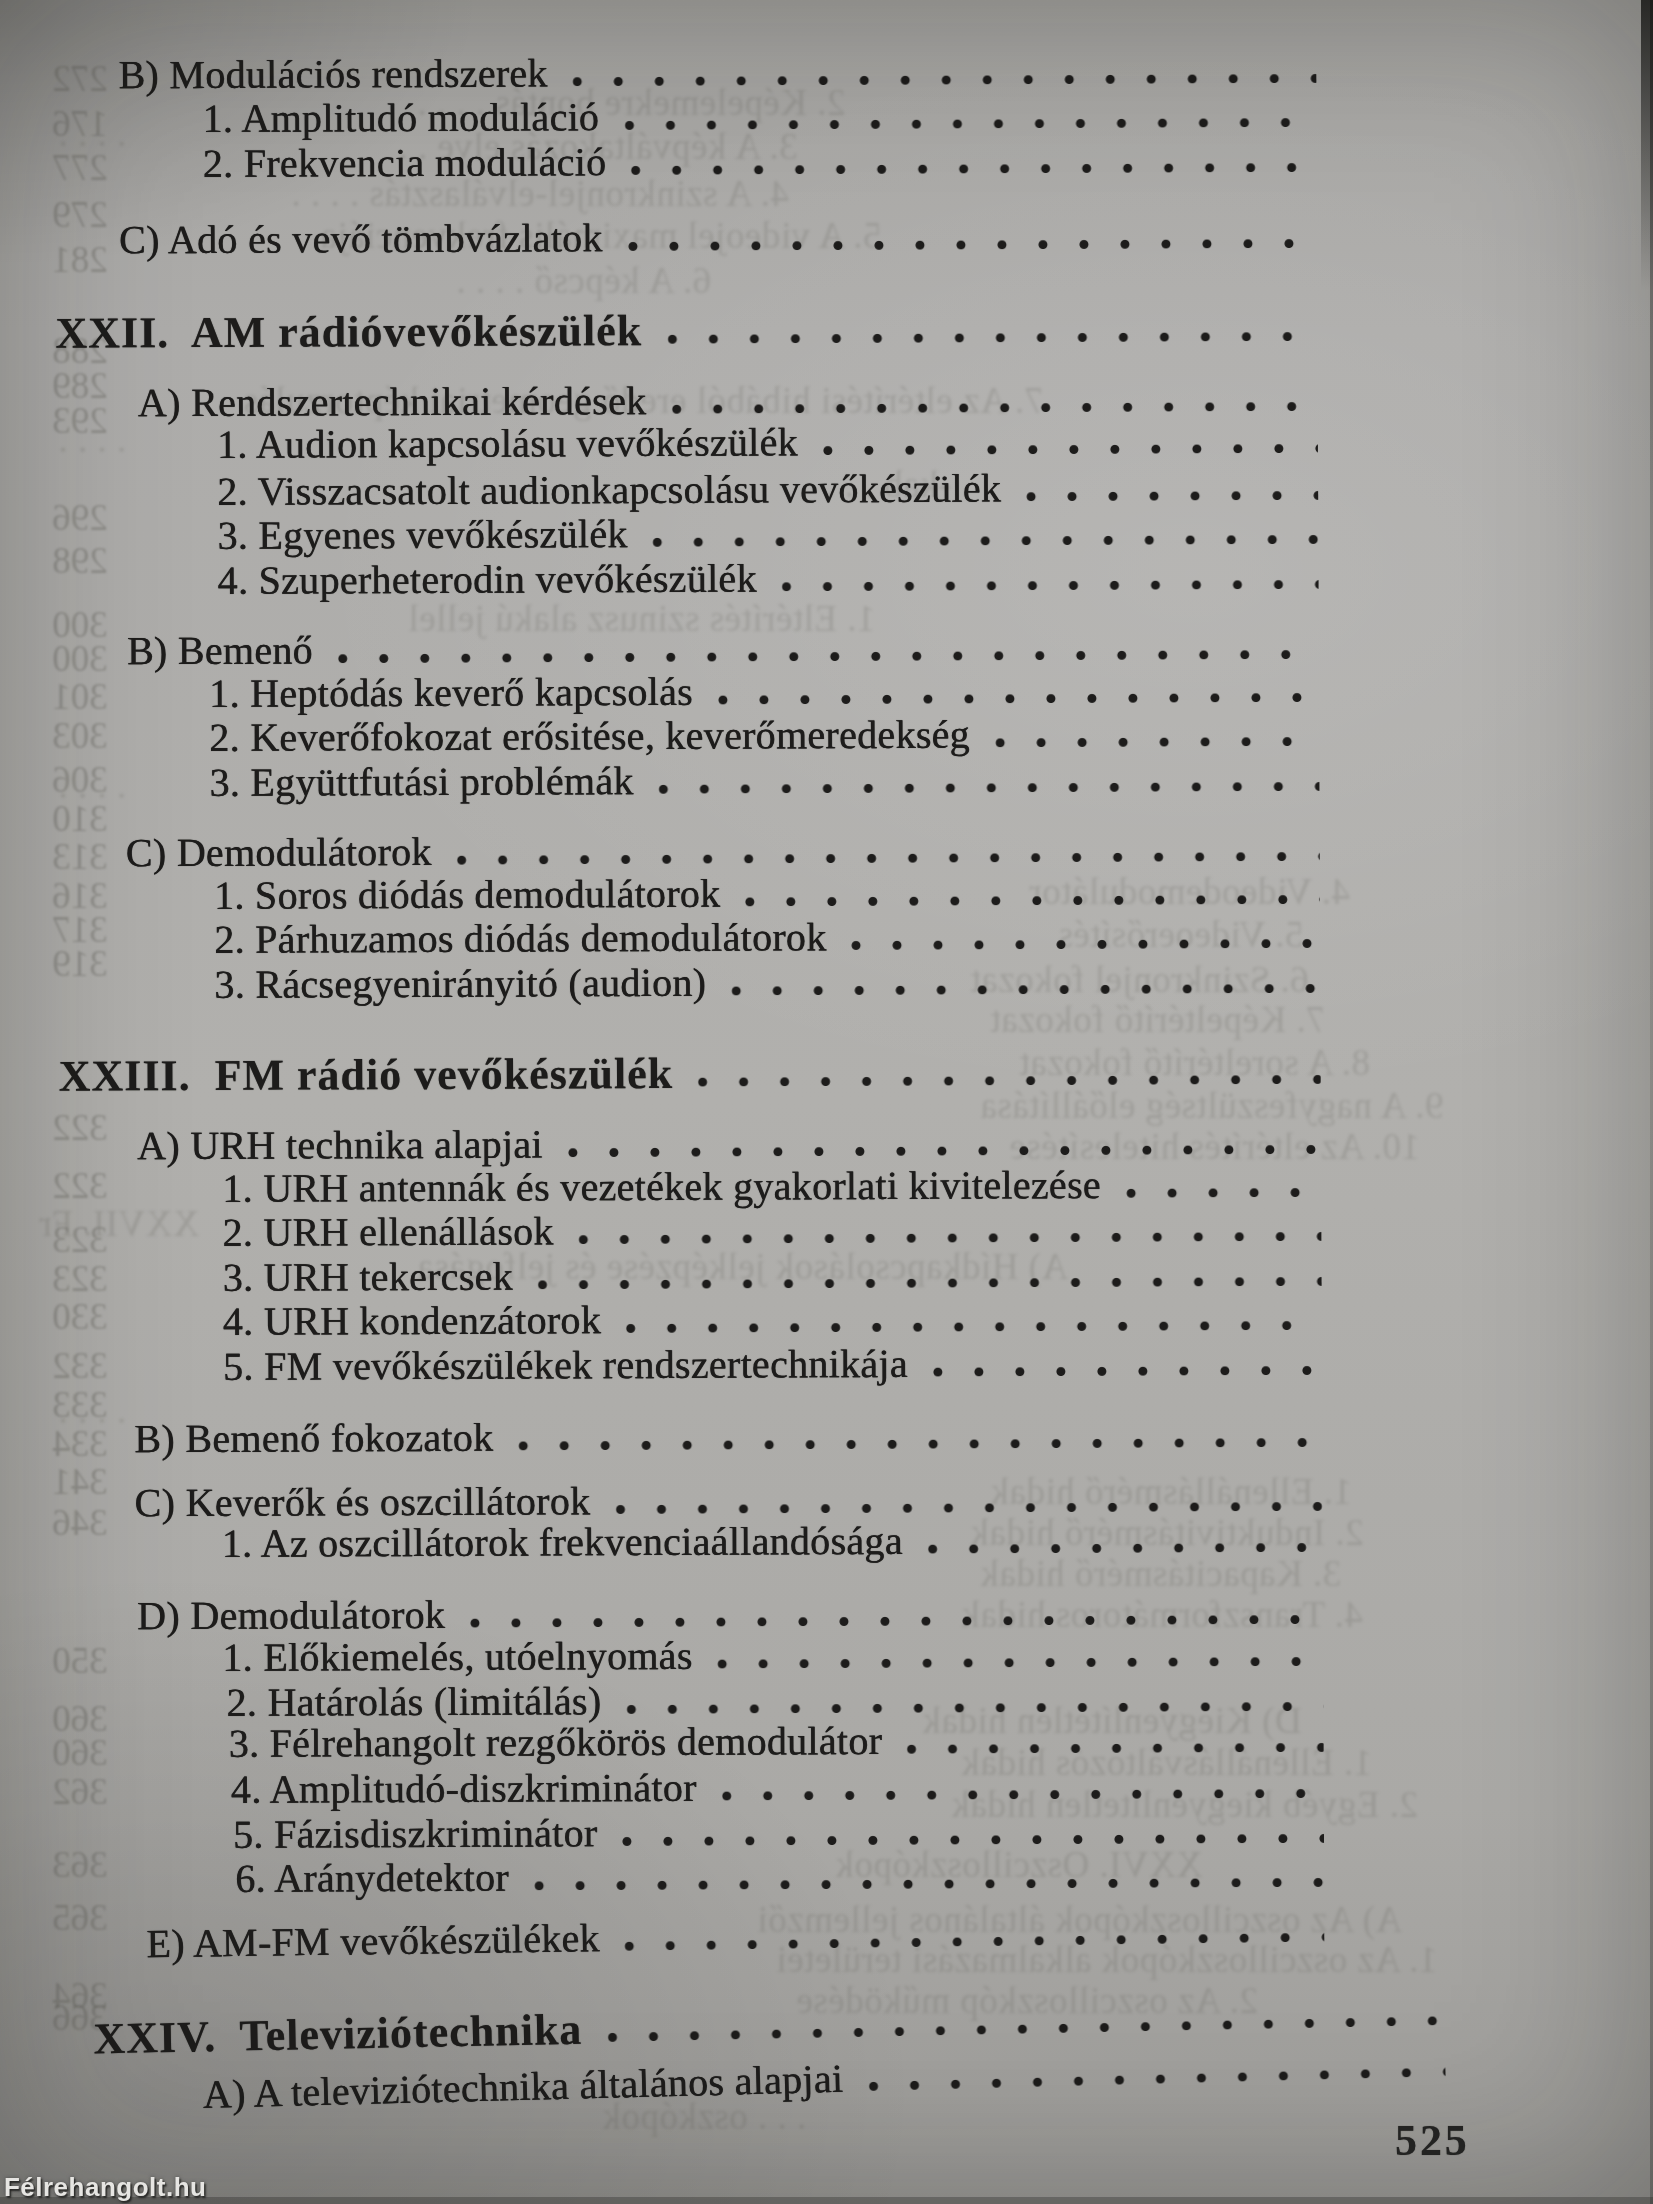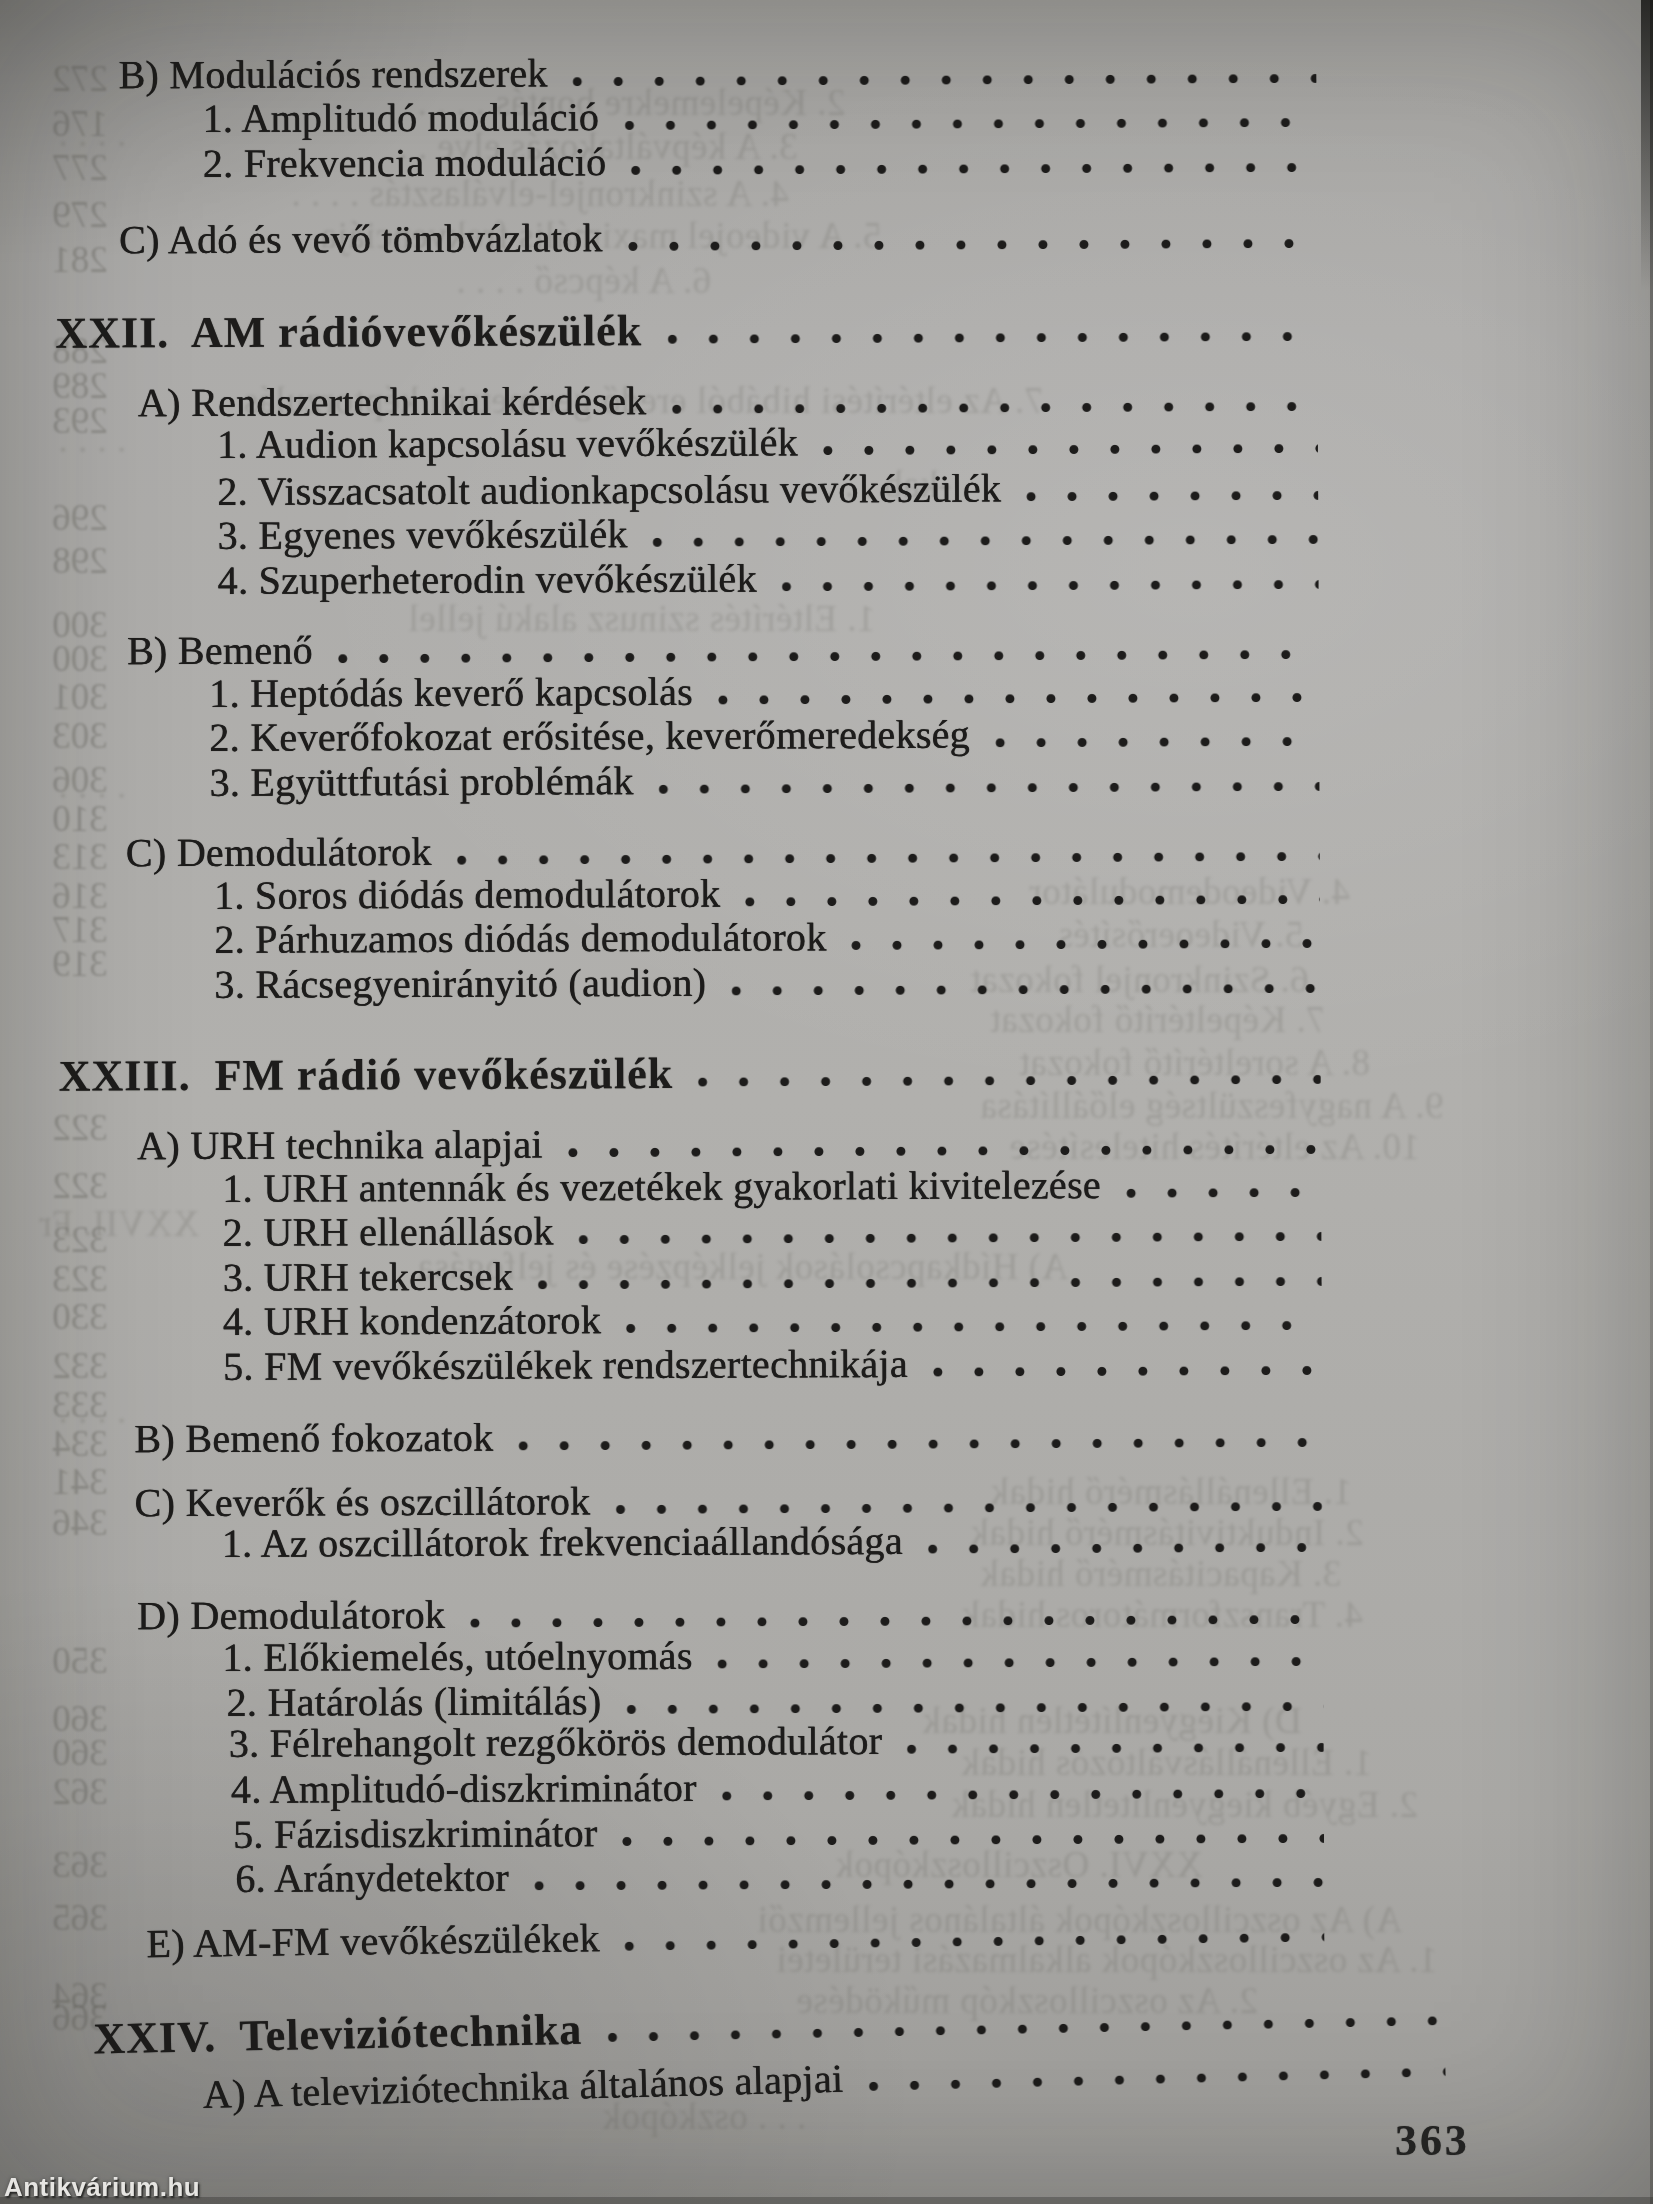--- a/index.html
+++ b/index.html
@@ -283,16 +283,16 @@
       </div>
       <div class="row sec" style="left: 194px; top: 2067px; right: 213px; transform: rotate(-1.2deg); transform-origin: 0px 100%;">
         <span class="t">A) A televiziótechnika általános alapjai</span>
         <span class="leader"></span>
       </div>
     </div>
   <div class="vignette"></div>
   <div class="edge-right-top"></div>
   <div class="edge-right-hair"></div>
   <div class="edge-bottom"></div>
-  <span class="pagenum">363</span>
-  <span class="watermark">Antikvárium.hu</span>
+  <span class="pagenum">525</span>
+  <span class="watermark">Félrehangolt.hu</span>
 </div>
 
 
 </body></html>

